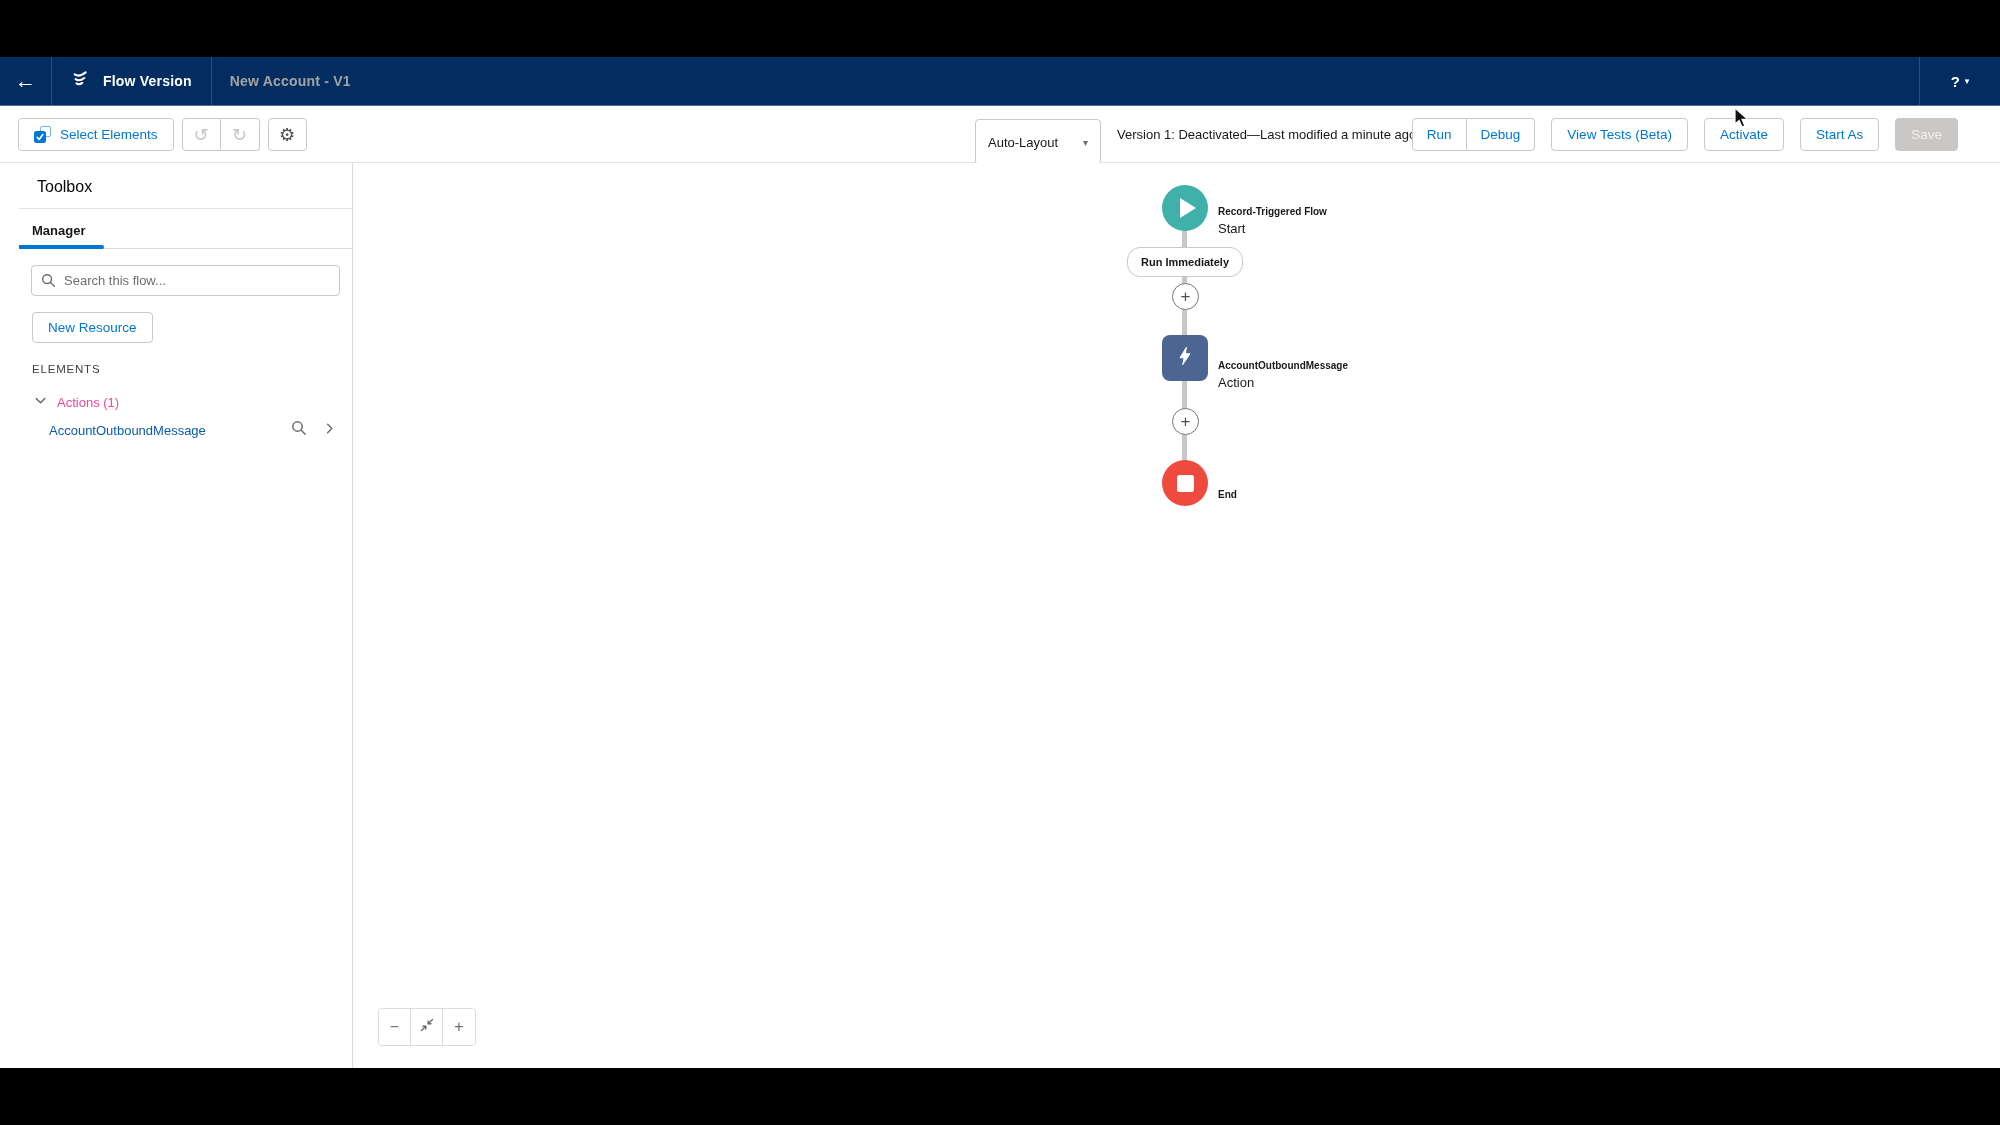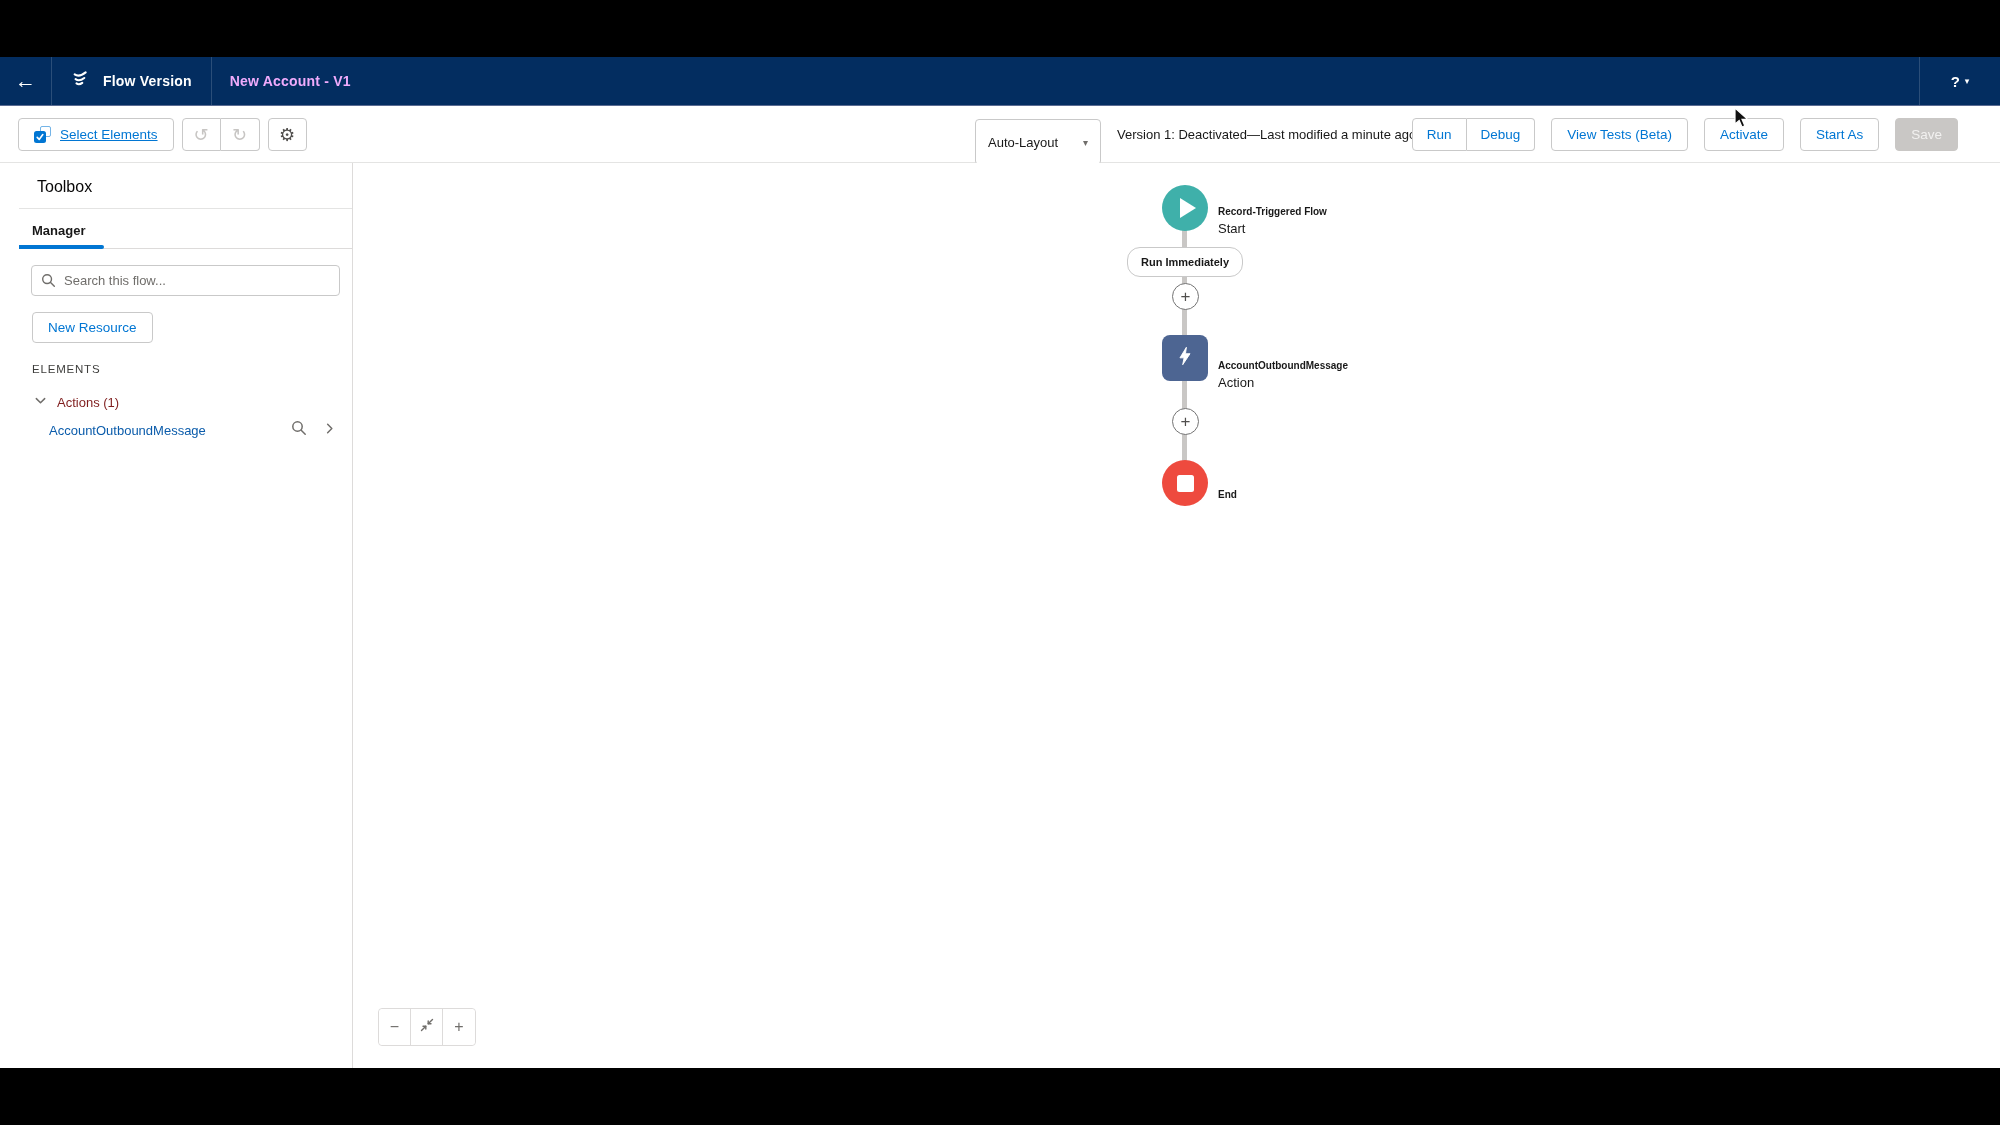--- a/index.html
+++ b/index.html
@@ -7,31 +7,31 @@
   body { font-family:"Liberation Sans","DejaVu Sans",sans-serif; }
   .screen { position:relative; width:2000px; height:1125px; background:#000; overflow:hidden; }
   .app { position:absolute; left:0; top:57px; width:2000px; height:1011px; background:#fff; display:flex; flex-direction:column; }
 
   
   .topbar { height:49px; background:#032D60; display:flex; align-items:stretch; flex-shrink:0; border-bottom:1px solid #5A6B92; }
   .topbar .vdiv { width:1px; background:rgba(255,255,255,0.16); }
   .back-btn { width:51px; display:flex; align-items:center; justify-content:center; color:#fff; font-size:21px; background:none; border:none; cursor:pointer; }
   .brand { display:flex; align-items:center; gap:10px; padding:0 19px; color:#fff; }
   .brand-label { font-size:14px; font-weight:bold; letter-spacing:.2px; }
-  .flowtitle { display:flex; align-items:center; padding:0 18px; color:#f0abfc; font-size:14px; font-weight:bold; letter-spacing:.2px; }
+  .flowtitle { display:flex; align-items:center; padding:0 18px; color:#a3a3a3; font-size:14px; font-weight:bold; letter-spacing:.2px; }
   .help-region { margin-left:auto; display:flex; align-items:stretch; }
   .help-btn { width:80px; display:flex; align-items:center; justify-content:center; gap:5px; background:none; border:none; color:#fff; cursor:pointer; }
   .help-q { font-size:15px; font-weight:bold; }
   .help-caret { font-size:9px; }
 
   
   .toolbar { position:relative; height:57px; background:#fff; border-bottom:1px solid #E4E4E3; flex-shrink:0; }
   .btn { display:inline-flex; align-items:center; justify-content:center; height:33px; background:#fff; border:1px solid #C9C9C9; border-radius:4px; font-size:13.5px; color:#0176D3; cursor:pointer; font-family:inherit; }
   .tb-left { position:absolute; left:18px; top:12px; display:flex; gap:8px; }
-  .sel-btn { padding:12px 15px; gap:9px;text-decoration:underline; }
+  .sel-btn { padding:12px 15px; gap:9px; }
   .icon-btn { width:39px; padding:0; }
   .joined { display:inline-flex; }
   .joined .icon-btn:first-child { border-radius:4px 0 0 4px; }
   .joined .icon-btn:last-child { border-radius:0 4px 4px 0; border-left:none; }
   .undo-glyph,.redo-glyph { font-size:18px; color:#C7C5C3; line-height:1; }
   .gear-glyph { font-size:18px; color:#514F4D; line-height:1; }
   .selicon { position:relative; width:17px; height:17px; }
   .selicon .back-sq { position:absolute; right:0; top:0; width:11px; height:11px; border:1.5px solid #0176D3; border-radius:2px; opacity:.55; }
   .selicon .front-sq { position:absolute; left:0; bottom:0; width:12px; height:12px; background:#0176D3; border-radius:2.5px; display:flex; align-items:center; justify-content:center; }
   .tb-autolayout { position:absolute; left:975px; top:13px; width:126px; height:46px; display:flex; align-items:center; justify-content:space-between; padding:0 12px; background:#fff; border:1px solid #C9C9C9; border-radius:4px; cursor:pointer; }
@@ -52,21 +52,21 @@
   .tabrow { position:relative; border-bottom:1px solid #DDDBDA; padding:12px 0 9px 13px; }
   .tab-label { font-size:13px; font-weight:bold; color:#181818; display:inline-block; cursor:pointer; }
   .tab-underline { position:absolute; left:0; bottom:-1px; width:85px; height:4px; background:#0176D3; border-radius:0 2px 2px 0; }
   .search-wrap { position:relative; margin:16px 12px 0 12px; }
   .search-wrap input { width:100%; height:31px; border:1px solid #C9C9C9; border-radius:4px; padding:0 10px 0 32px; font-size:13px; color:#444; font-family:inherit; outline:none; }
   .search-wrap input::placeholder { color:#706E6B; }
   .search-ico { position:absolute; left:10px; top:8px; }
   .newres-btn { margin:16px 0 0 13px; padding:0 15px; height:31px; }
   .elements-label { margin:20px 0 0 13px; font-size:11.5px; letter-spacing:.8px; color:#3E3E3C; }
   .group-row { display:flex; align-items:center; gap:10px; margin:18px 0 0 15px; cursor:pointer; }
-  .group-label { font-size:13px; color:#7f1d1d; }
+  .group-label { font-size:13px; color:#ec4899; }
   .item-row { display:flex; align-items:center; margin:9px 12px 0 30px; }
   .item-link { font-size:13px; color:#0B5CAB; text-decoration:none; flex:1; cursor:pointer; }
   .item-icons { display:flex; align-items:center; gap:16px; margin-right:4px; }
 
   
   .canvas { position:relative; flex:1; background:#fff; overflow:hidden; }
   .connector { position:absolute; left:829px; top:67px; width:5px; height:232px; background:#C9C7C5; }
   .node-circle { position:absolute; width:46px; height:46px; border-radius:50%; display:flex; align-items:center; justify-content:center; cursor:pointer; }
   .start-node { left:809px; top:22px; background:#3FB0AA; }
   .play-tri { width:0; height:0; border-left:16px solid #fff; border-top:10px solid transparent; border-bottom:10px solid transparent; margin-left:5px; }

